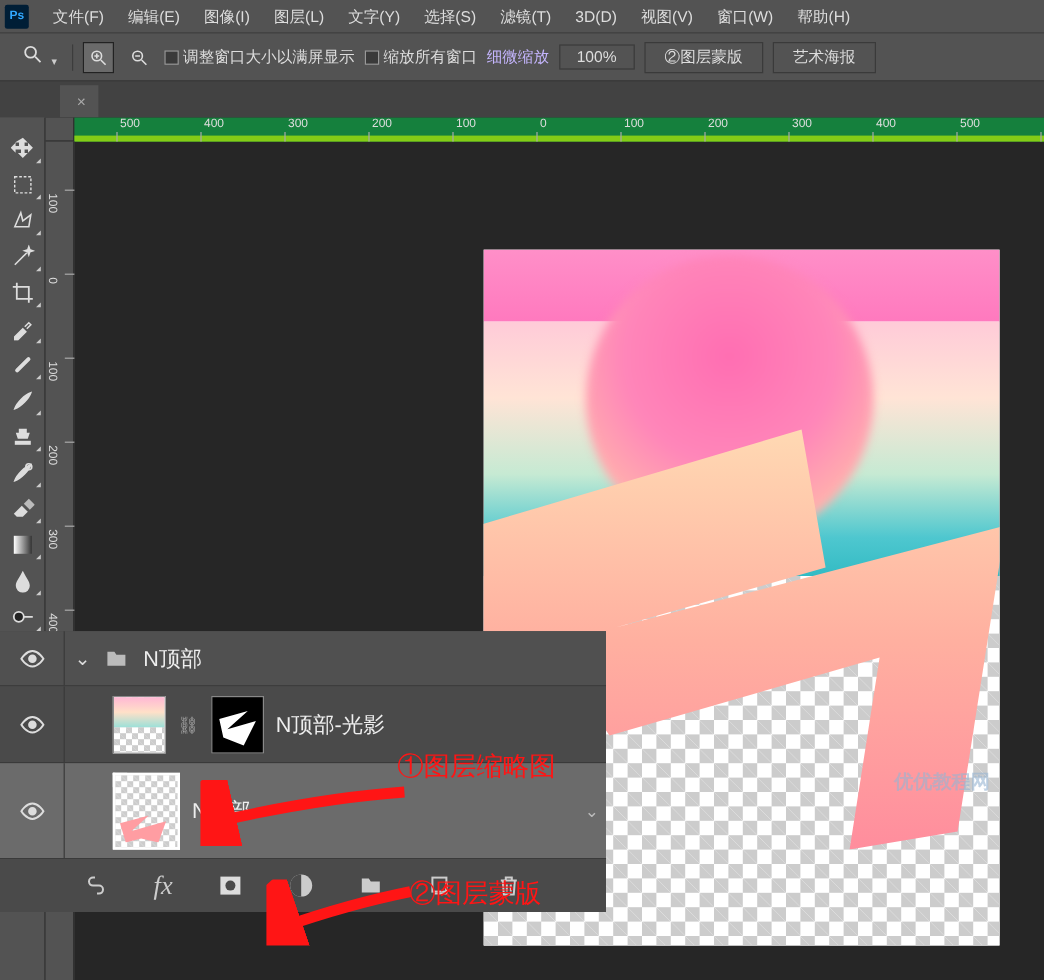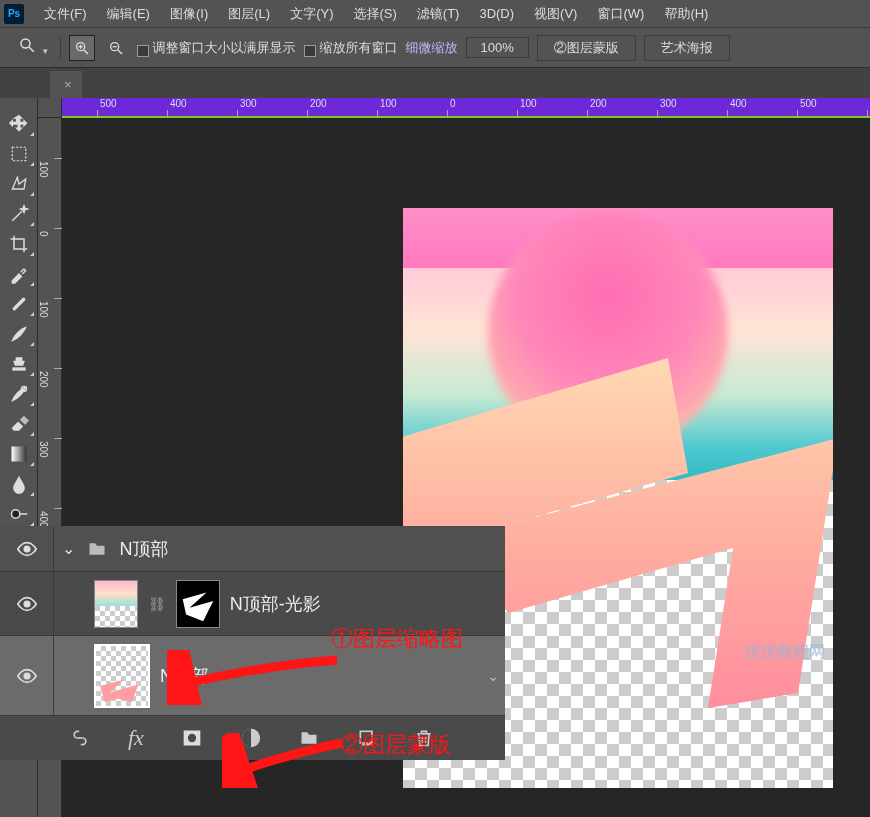--- a/index.html
+++ b/index.html
@@ -10,40 +10,40 @@
 .ps-logo { width: 20px; height: 20px; background: #001e36; color: #31a8ff; font-size: 10px; font-weight: bold; display: flex; align-items: center; justify-content: center; border-radius: 2px; margin-right: 10px; }
 .menu-item { color: #ddd; font-size: 13px; padding: 0 10px; cursor: pointer; }
 
 
 .optionsbar { height: 40px; background: #535353; display: flex; align-items: center; padding: 0 14px; border-bottom: 1px solid #2c2c2c; gap: 8px; }
 .zoom-icon { color: #ddd; font-size: 18px; position: relative; padding: 2px 4px; }
 .dropdown-arrow { font-size: 9px; color: #ccc; margin-left: 2px; }
 .divider { width: 1px; height: 22px; background: #3c3c3c; }
 .icon-btn { width: 26px; height: 26px; display: flex; align-items: center; justify-content: center; color: #ddd; font-size: 16px; border: 1px solid transparent; }
 .icon-btn.active { background: #6a6a6a; border: 1px solid #222; }
-.checkbox-opt { display: flex; align-items: flex-end; color: #ddd; font-size: 13px; gap: 4px; }
+.checkbox-opt { display: flex; align-items: center; color: #ddd; font-size: 13px; gap: 4px; }
 .checkbox { width: 12px; height: 12px; border: 1px solid #999; background: #3a3a3a; }
 .opt-disabled { color: #c4b5fd; font-size: 13px; }
 .opt-box { border: 1px solid #3a3a3a; color: #ddd; font-size: 13px; padding: 2px 14px; }
 .opt-btn { border: 1px solid #3a3a3a; color: #ddd; font-size: 13px; padding: 3px 16px; background: #535353; }
 
 
 .tabbar { height: 30px; background: #424242; display: flex; align-items: flex-end; padding-left: 50px; }
 .tab { background: #535353; color: #ddd; font-size: 13px; padding: 6px 10px 6px 14px; display: flex; align-items: center; gap: 8px; }
 .tab-close { color: #aaa; font-size: 13px; cursor: pointer; }
 
 
 .main { position: absolute; top: 98px; left: 0; right: 0; bottom: 0; display: flex; }
 .toolbar { width: 38px; background: #535353; border-right: 1px solid #2c2c2c; padding-top: 12px; }
 .tool { width: 34px; height: 28px; display: flex; align-items: center; justify-content: center; color: #ddd; margin: 0 auto 2px; position: relative; }
 .tool svg { display: block; }
 .tool-corner { position: absolute; right: 2px; bottom: 2px; width: 0; height: 0; border-right: 4px solid #ccc; border-top: 4px solid transparent; }
 
 .canvas-wrap { flex: 1; background: #262626; position: relative; }
-.ruler-h { position: absolute; top: 0; left: 24px; right: 0; height: 20px; background: #6d28d9; border-bottom: 2px solid #84cc16; }
+.ruler-h { position: absolute; top: 0; left: 24px; right: 0; height: 20px; background: #15803d; border-bottom: 5px solid #84cc16; }
 .ruler-v { position: absolute; top: 20px; left: 0; width: 24px; bottom: 0; background: #535353; border-right: 1px solid #2a2a2a; }
 .ruler-corner { position: absolute; top: 0; left: 0; width: 24px; height: 20px; background: #535353; border-right: 1px solid #2a2a2a; border-bottom: 1px solid #2a2a2a; }
 .ruler-h .tick { position: absolute; top: 0; color: #ddd; font-size: 10px; height: 20px; }
 .ruler-h .tick::after { content: ''; position: absolute; left: 0; top: 12px; width: 1px; height: 8px; background: #aaa; }
 .ruler-h .tick span { position: absolute; left: 3px; top: 0; }
 .ruler-v .tick { position: absolute; left: 0; color: #ddd; font-size: 10px; width: 24px; writing-mode: vertical-lr; }
 .ruler-v .tick::after { content: ''; position: absolute; top: 0; left: 16px; height: 1px; width: 8px; background: #aaa; }
 .ruler-v .tick span { position: absolute; top: 3px; left: 0; }
 
 .artboard { position: absolute; top: 110px; left: 365px; width: 430px; height: 580px; background: #fff; overflow: hidden; }

